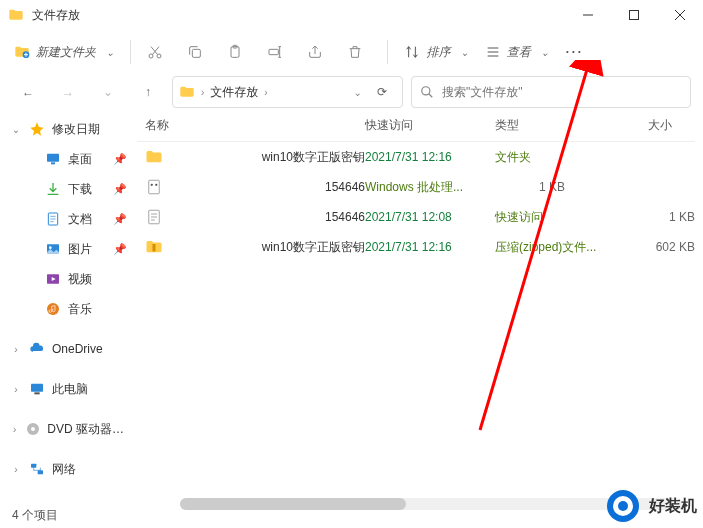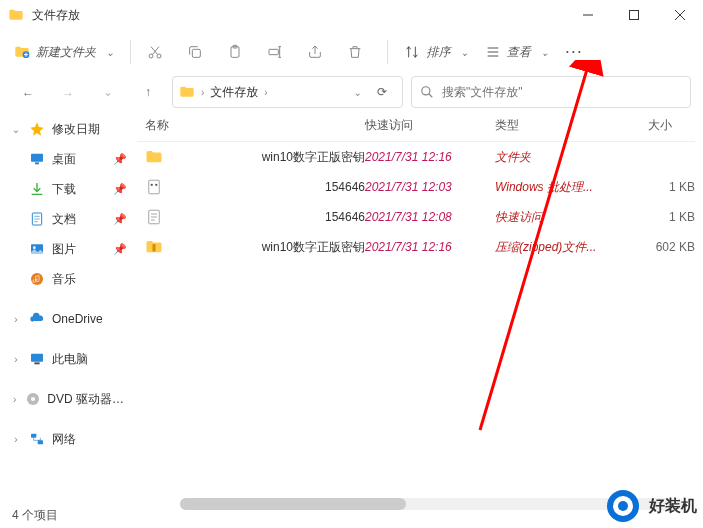--- a/index.html
+++ b/index.html
@@ -27,35 +27,35 @@
 .refresh-btn { width: 28px; height: 28px; display: flex; align-items: center; justify-content: center; color: #666; }
 .search { width: 280px; height: 32px; border: 1px solid #ddd; border-radius: 4px; display: flex; align-items: center; padding: 0 8px; gap: 8px; color: #888; }
 .search input { border: none; outline: none; flex: 1; font-size: 12px; }
 
 .content { display: flex; height: 370px; }
 .sidebar { width: 172px; padding: 4px 0; overflow: hidden; }
 .side-item { display: flex; align-items: center; height: 30px; padding: 0 10px; gap: 6px; }
 .side-item .chev { width: 12px; font-size: 10px; color: #888; text-align: center; }
 .side-item .icon { width: 18px; height: 18px; display: flex; align-items: center; justify-content: center; }
 .side-item .pin { margin-left: auto; color: #aaa; font-size: 11px; }
-.side-item.sub { padding-left: 28px; }
+.side-item.sub { padding-left: 44px; }
 .side-item.top { font-weight: 400; }
 .side-group { margin-bottom: 10px; }
 
 .filelist { flex: 1; padding: 0 8px 0 0; position: relative; }
 .headers { display: flex; height: 32px; align-items: center; border-bottom: 1px solid #eee; color: #555; font-size: 12px; padding-left: 8px; }
 .col-name { width: 220px; }
 .col-date { width: 130px; }
 .col-type { width: 130px; }
 .col-size { width: 70px; text-align: center; }
 .row { display: flex; height: 30px; align-items: center; padding-left: 8px; }
 .row .icon { width: 18px; height: 18px; margin-right: 8px; }
 .row .name { width: 194px; text-align: right; }
-.row .date { width: 130px; color: #be185d; font-style: italic; }
-.row .type { width: 130px; color: #b91c1c; font-style: italic; }
+.row .date { width: 130px; color: #15803d; }
+.row .type { width: 130px; color: #4d7c0f; }
 .row .size { width: 70px; text-align: right; color: #666; }
 
 .scroll-h { position: absolute; bottom: 18px; left: 180px; right: 20px; height: 12px; background: #f0f0f0; border-radius: 6px; }
 .scroll-h .thumb { width: 45%; height: 100%; background: #ccc; border-radius: 6px; }
 
 .statusbar { position: absolute; bottom: 0; left: 0; right: 0; height: 26px; display: flex; align-items: center; padding: 0 12px; font-size: 12px; color: #555; }
 
 .arrow-annot { position: absolute; top: 60px; left: 460px; pointer-events: none; z-index: 10; }
 
 .watermark { position: absolute; right: 6px; bottom: 6px; display: flex; align-items: center; gap: 10px; font-size: 16px; font-weight: bold; color: #333; }
@@ -231,20 +231,29 @@
               <circle cx="8" cy="10" r="2" fill="#fff"></circle>
               <path d="M3 17l5-5 5 5 4-4 4 4v2H3z" fill="#fff" opacity="0.6"></path>
             </svg>
           </span>
           <span>图片</span>
           <span class="pin">📌</span>
         </div>
       <div class="side-item sub">
           <span class="icon">
             <svg viewBox="0 0 24 24" width="16" height="16">
+              <rect x="3" y="5" width="18" height="14" rx="1" fill="#8e44ad"></rect>
+              <path d="M10 9l6 3-6 3z" fill="#fff"></path>
+            </svg>
+          </span>
+          <span>视频</span>
+        </div>
+      <div class="side-item sub">
+          <span class="icon">
+            <svg viewBox="0 0 24 24" width="16" height="16">
               <circle cx="12" cy="12" r="9" fill="#e67e22"></circle>
               <path d="M10 8v7a2 2 0 11-2-2M10 8l5-1v7a2 2 0 11-2-2" stroke="#fff" fill="none"></path>
             </svg>
           </span>
           <span>音乐</span>
         </div>
     </div>
     <div class="side-group">
       <div class="side-item top">
           <span class="chev">›</span>
@@ -311,21 +320,20 @@
       <div class="type">文件夹</div>
       <div class="size"></div>
     </div>
     <div class="row">
       <svg class="icon" viewBox="0 0 24 24">
           <rect x="5" y="3" width="14" height="18" rx="1" fill="#fff" stroke="#888"></rect>
           <circle cx="9" cy="9" r="1.5" fill="#555"></circle>
           <circle cx="15" cy="9" r="1.5" fill="#555"></circle>
         </svg>
       <div class="name">154646</div>
-      <div class="date">2021/7/31 12:03</div>
       <div class="type">Windows 批处理...</div>
       <div class="size">1 KB</div>
     </div>
     <div class="row">
       <svg class="icon" viewBox="0 0 24 24">
           <rect x="5" y="3" width="14" height="18" rx="1" fill="#fff" stroke="#888"></rect>
           <path d="M8 8h8M8 12h8M8 16h5" stroke="#888"></path>
         </svg>
       <div class="name">154646</div>
       <div class="date">2021/7/31 12:08</div>

